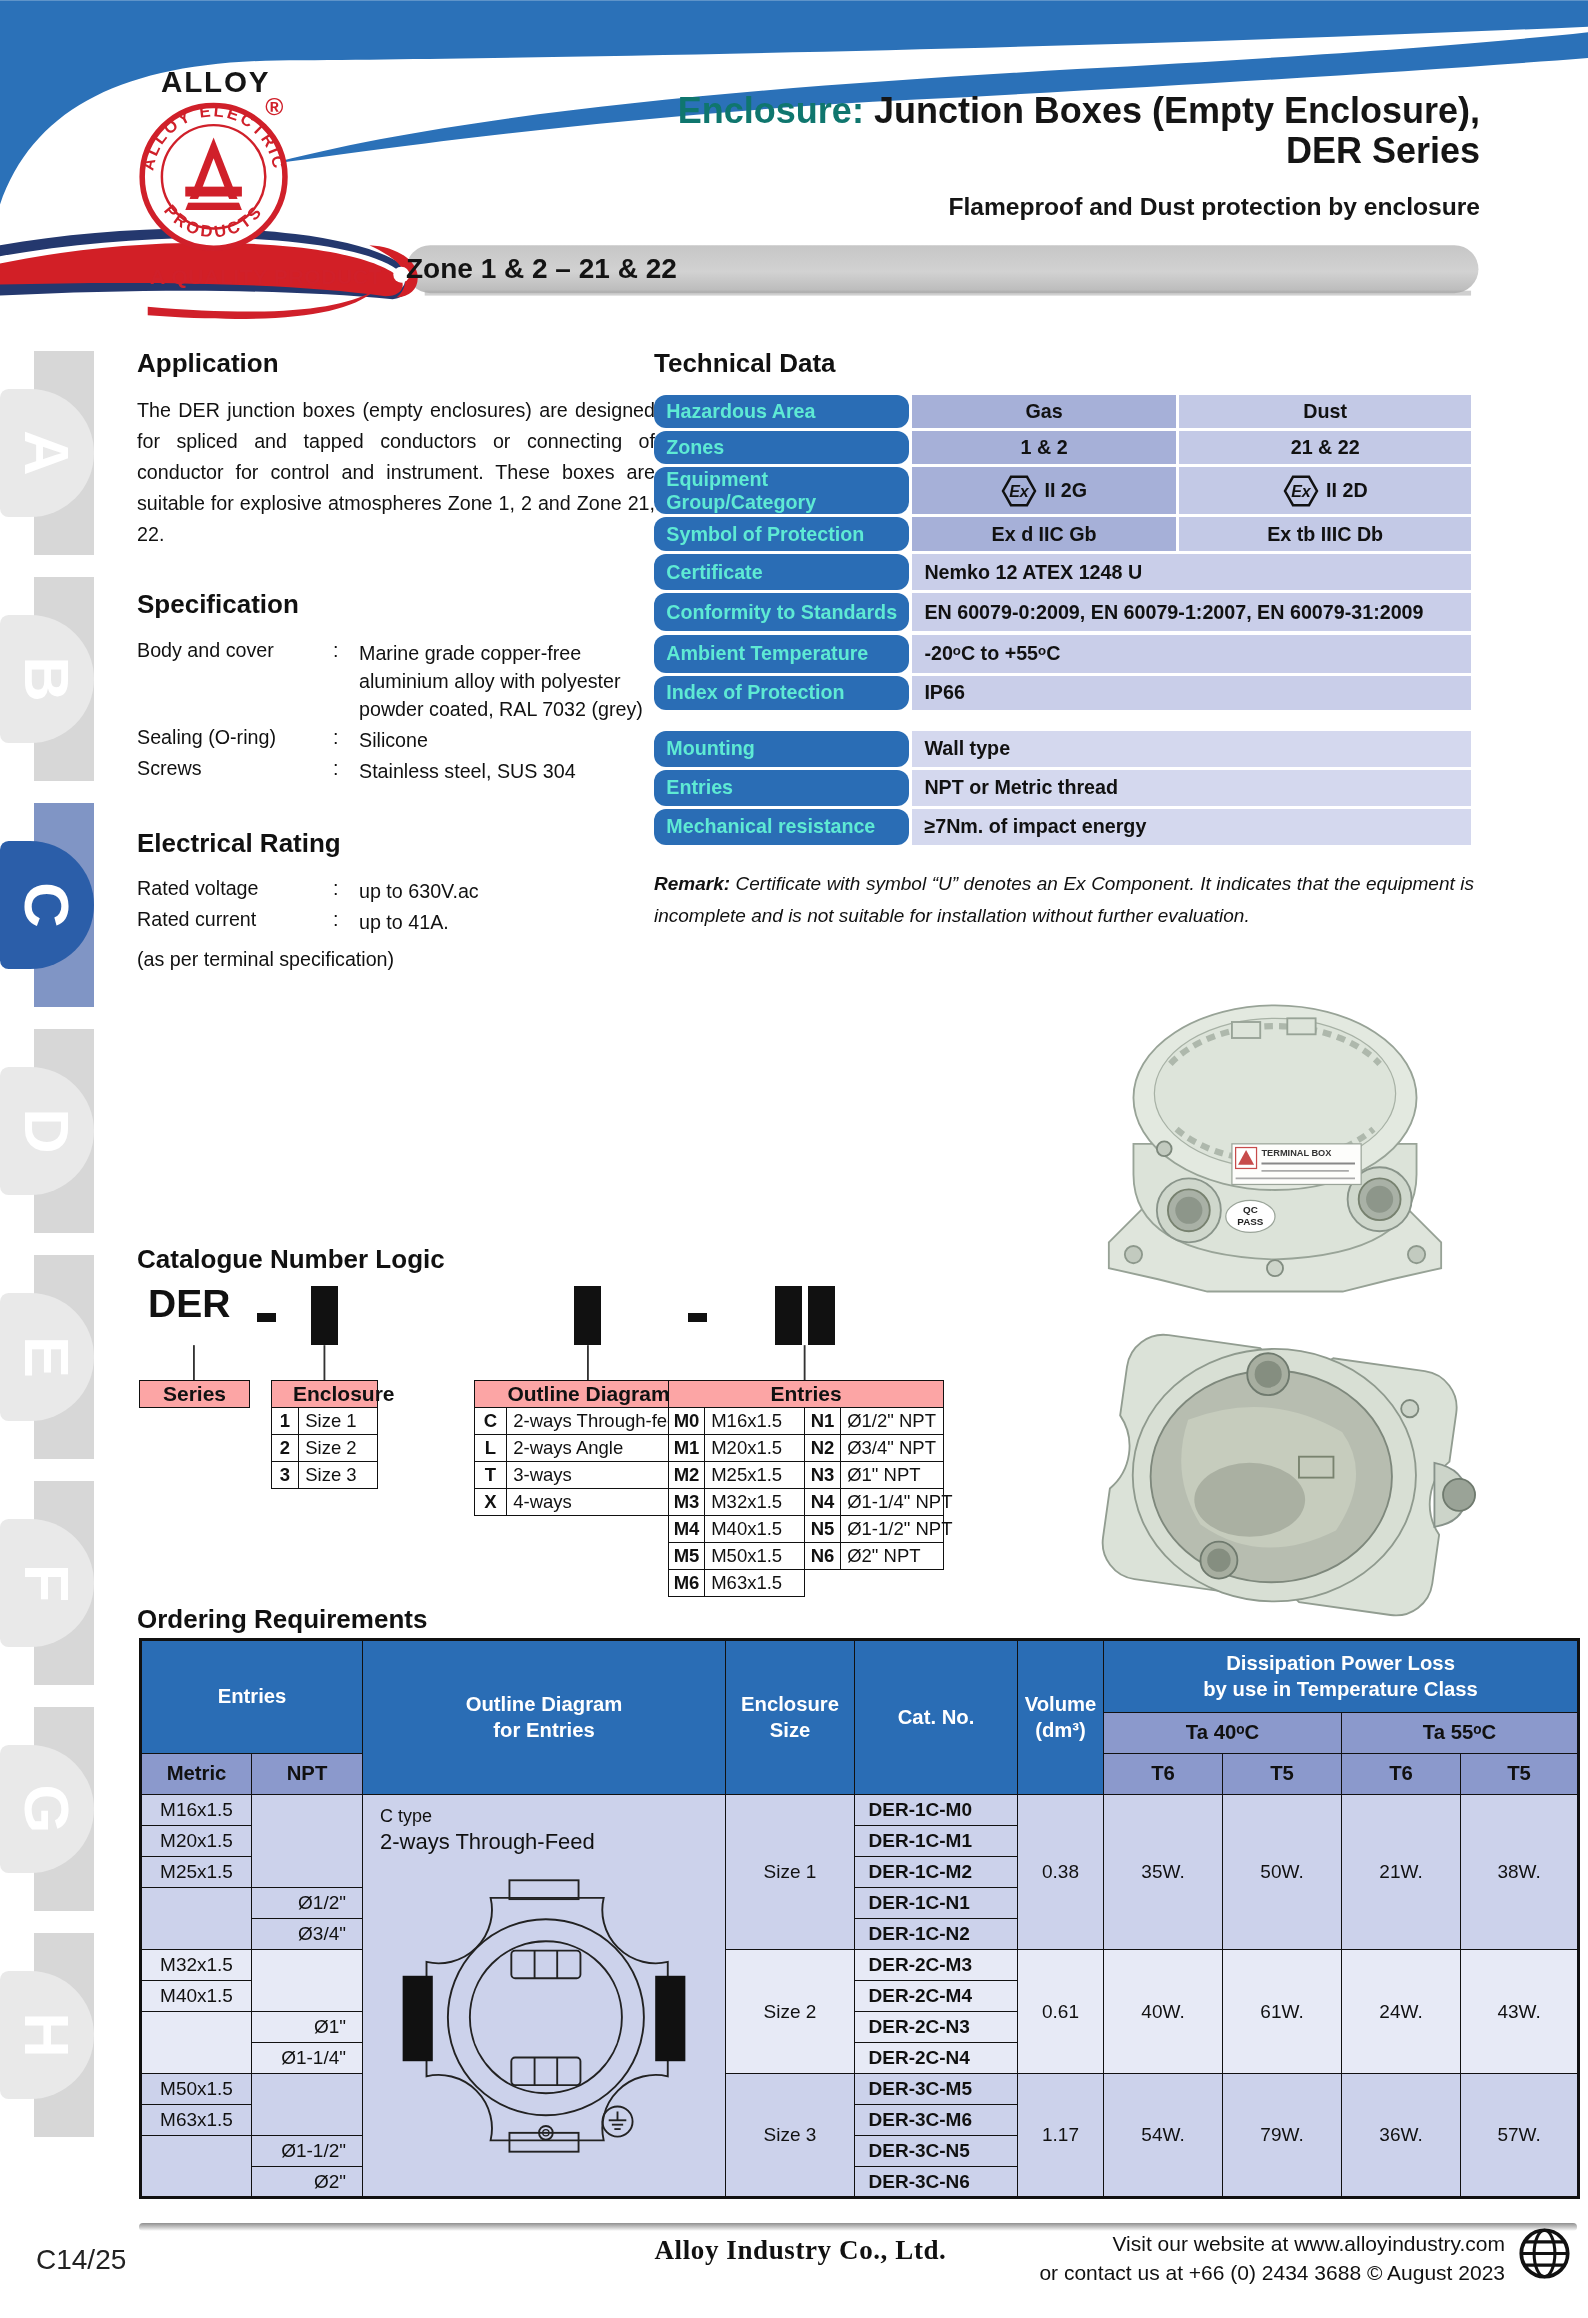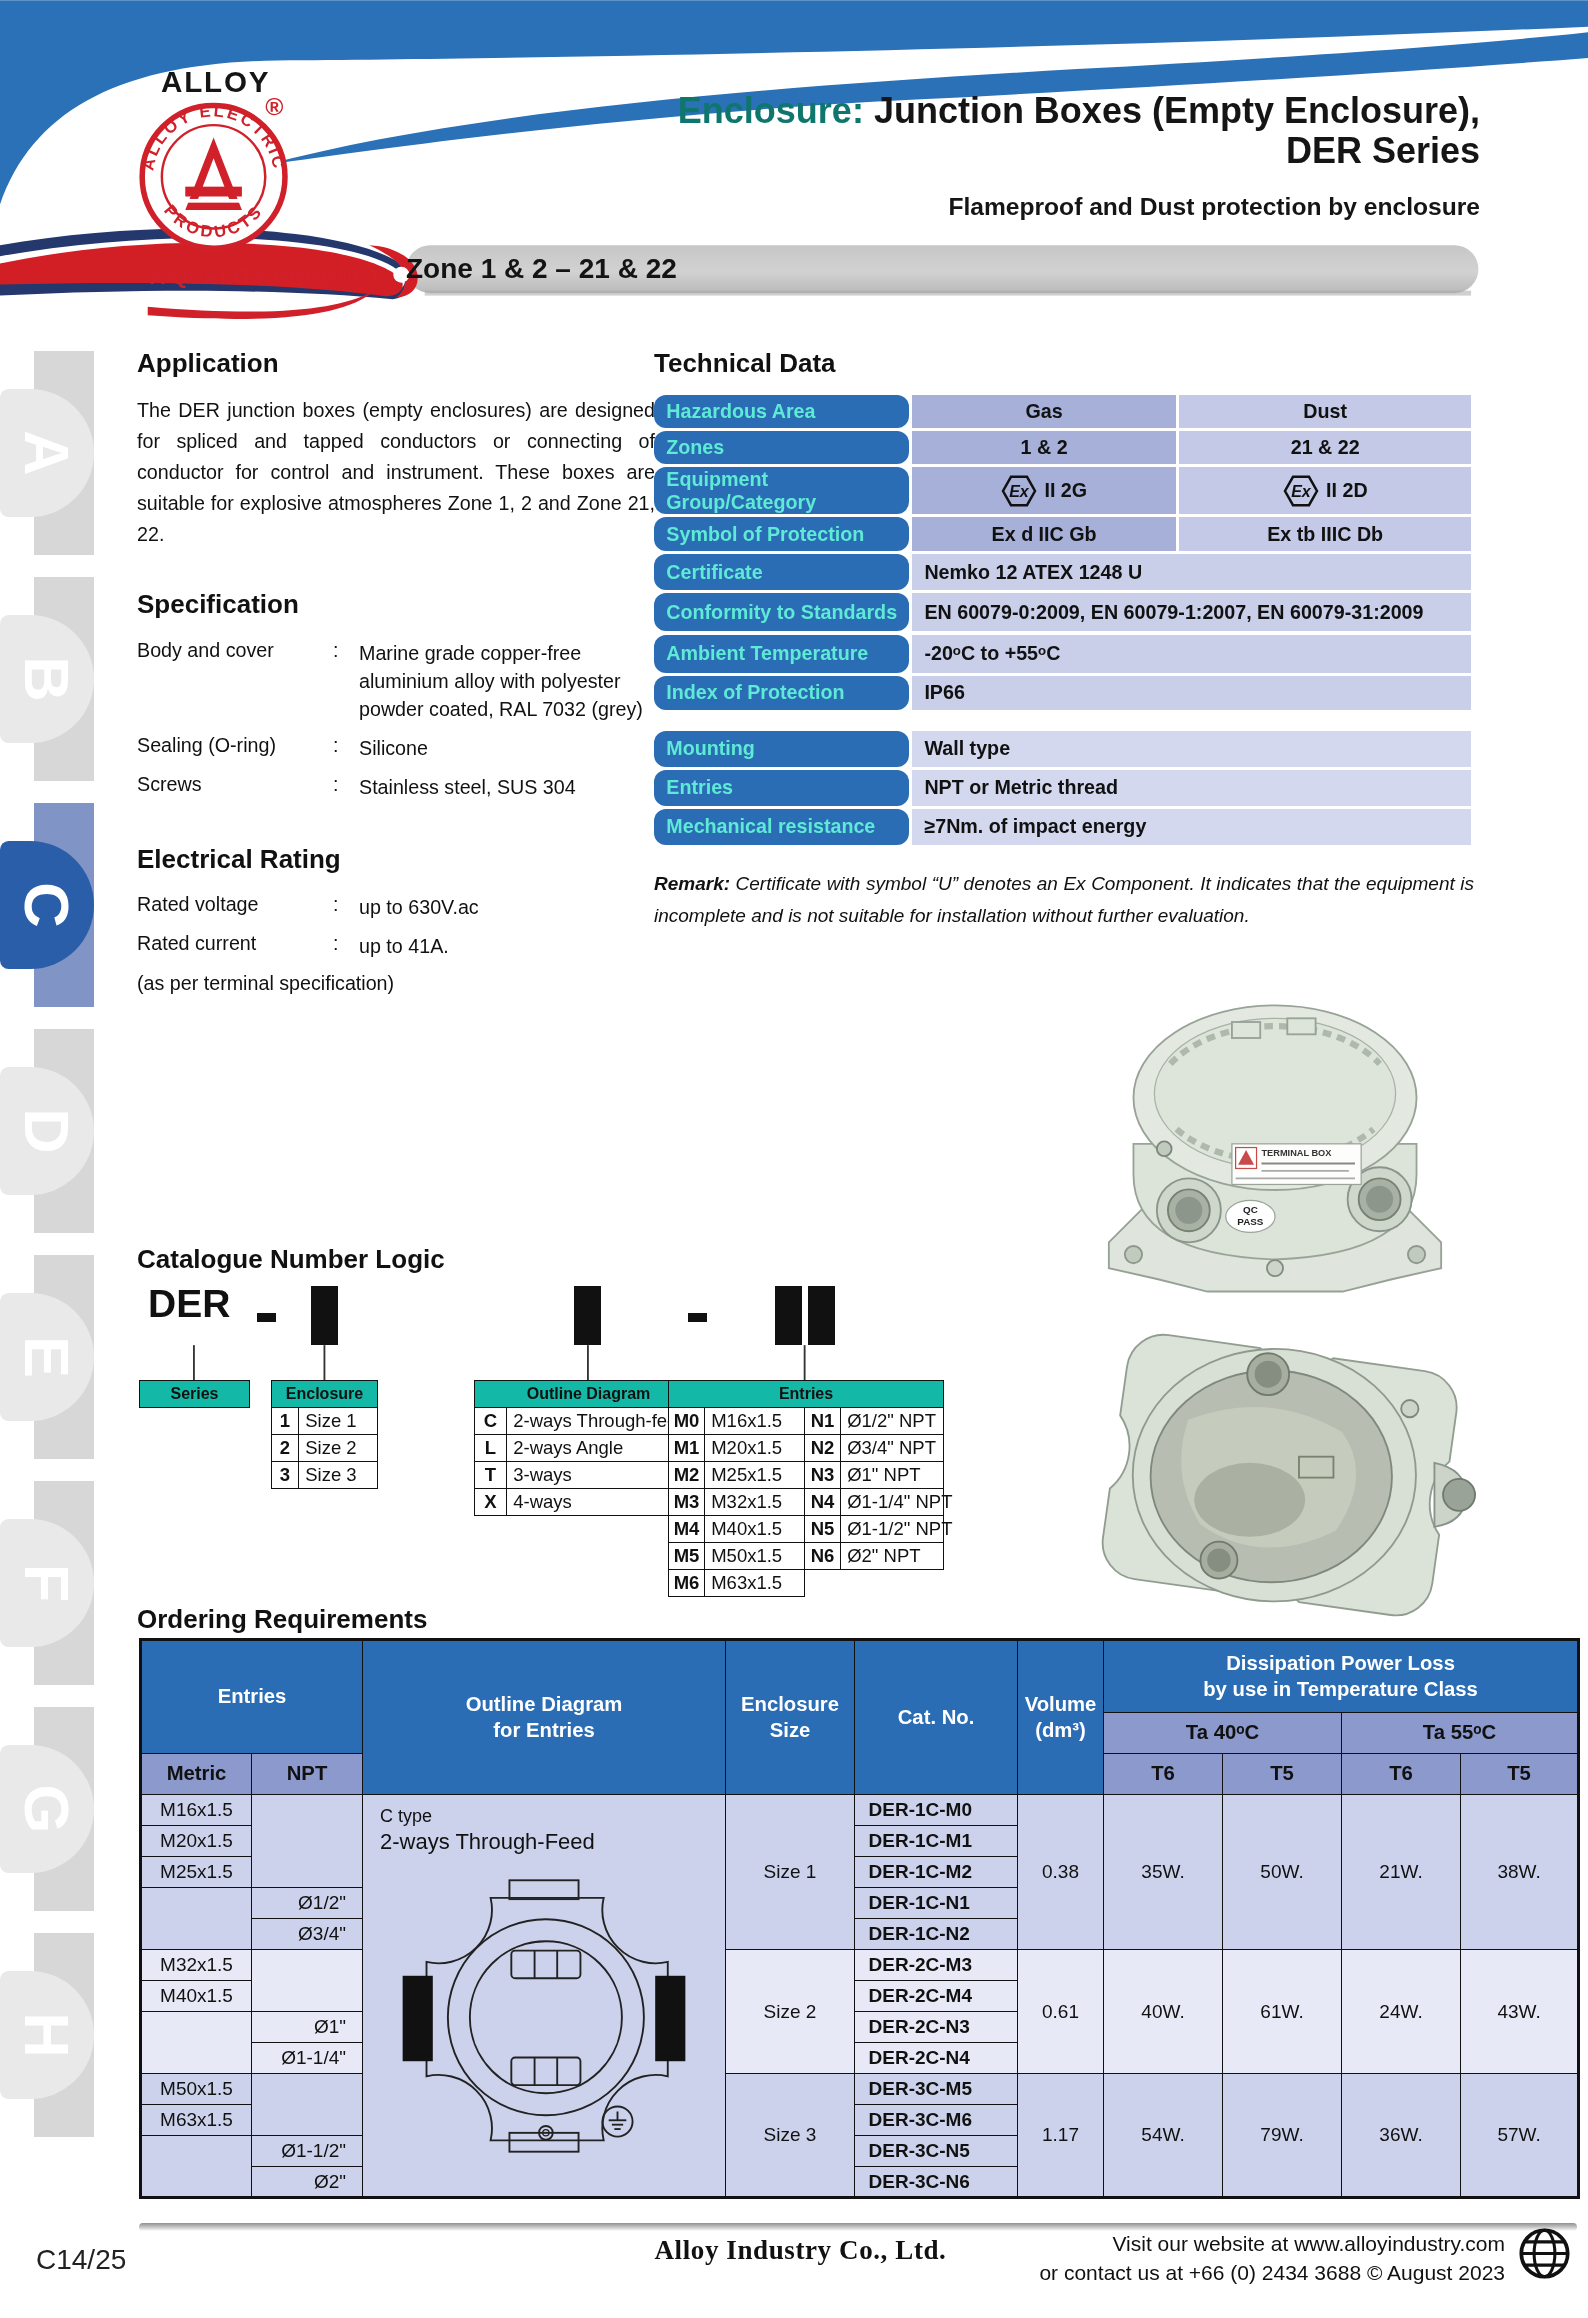--- a/index.html
+++ b/index.html
@@ -26,21 +26,21 @@
              border-radius:8.6px 64px 64px 8.6px;}
   .tab .letter{position:absolute;left:0;top:38px;width:94px;height:128px;display:flex;align-items:center;justify-content:center;
                font-size:63px;font-weight:bold;color:#fff;transform:rotate(90deg);}
   .tab.active .strip{background:#8095c5;}
   .tab.active .flag{background:#2b5ea9;}
 
   
   .h2{font-size:26px;font-weight:bold;color:#111;margin:0;}
   .col-left{position:absolute;left:137px;top:348px;width:518px;}
   .col-left p{font-size:19.7px;line-height:31px;text-align:justify;margin:16px 0 39px 0;}
-  .kv{display:grid;grid-template-columns:196px 26px 1fr;row-gap:11px;margin-top:18.5px;font-size:19.7px;}
+  .kv{display:grid;grid-template-columns:196px 26px 1fr;row-gap:3px;margin-top:18.5px;font-size:19.7px;}
   .kv .v{line-height:28px;}
   .note{font-size:19.7px;margin-top:12.3px;}
 
   
   .col-right{position:absolute;left:654px;top:348px;width:820px;}
   .ttable{margin-top:16px;}
   .trow{display:grid;grid-template-columns:255px 264px 292px;gap:3.1px;margin-bottom:3.1px;}
   .trow.span{grid-template-columns:255px 559px;}
   .tcell{display:flex;align-items:center;font-size:19.7px;font-weight:bold;}
   .tlabel{background:#2a6db5;color:#5eead4;padding-left:12.3px;border-radius:12px;}
@@ -54,21 +54,21 @@
 
   
   .photo{position:absolute;}
 
   
   .cat-head{position:absolute;left:137px;top:1244px;}
   .der{position:absolute;left:148px;top:1282px;font-size:39px;font-weight:bold;}
   .dash{position:absolute;width:18.5px;height:8.6px;background:#111;top:1313px;}
   .sq{position:absolute;width:27px;height:59px;background:#111;top:1286px;}
   .ctable{position:absolute;border-collapse:collapse;table-layout:fixed;background:#fff;}
-  .ctable th{background:#14b8a6;border:1.8px solid #111;font-size:16px;font-weight:bold;height:26px;padding:0 6px;}
+  .ctable th{background:#fca5a5;border:1.8px solid #111;font-size:21px;font-weight:bold;height:26px;padding:0 21px;}
   .ctable td{border:1.8px solid #111;font-size:18.5px;height:26px;padding:0 6.2px;white-space:nowrap;}
   .ctable td.code{font-weight:bold;text-align:center;padding:0 2.5px;}
   .ctable td.ghost{border:none;background:transparent;}
 
   
   .ord-head{position:absolute;left:137px;top:1604px;}
   .otable{position:absolute;left:139px;top:1638px;border-collapse:collapse;table-layout:fixed;
           width:1438px;border:3.1px solid #111;}
   .otable th,.otable td{border:1.5px solid #111;overflow:hidden;}
   .otable th{background:#2a6db5;color:#fff;font-size:20.3px;font-weight:bold;white-space:pre-line;line-height:1.25;}

